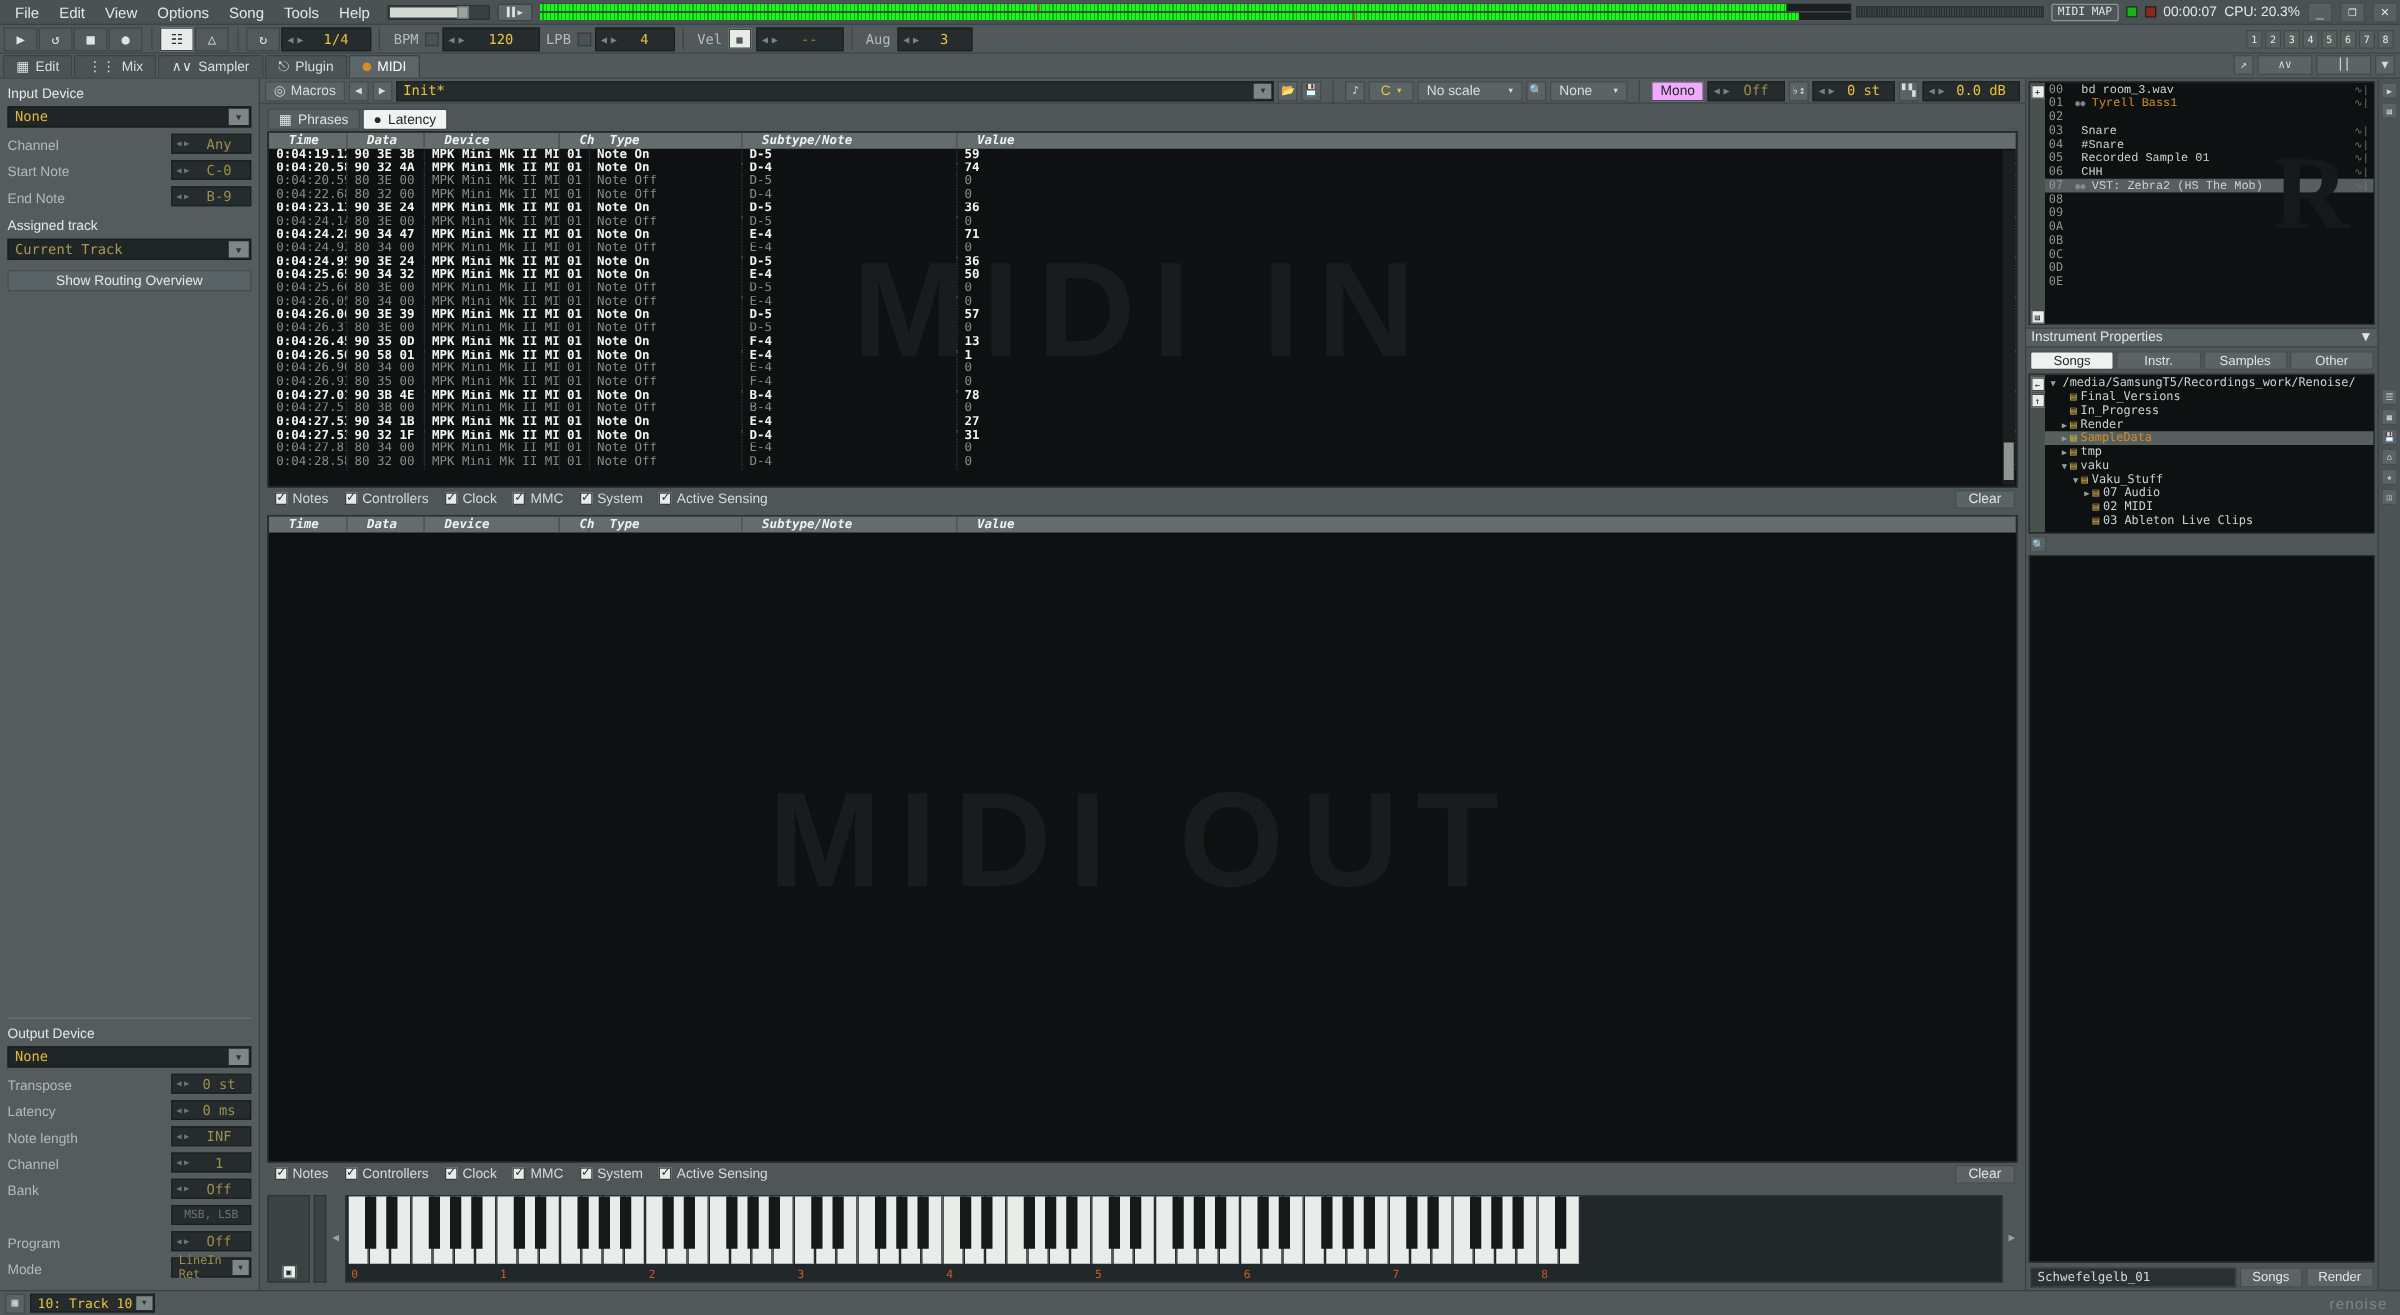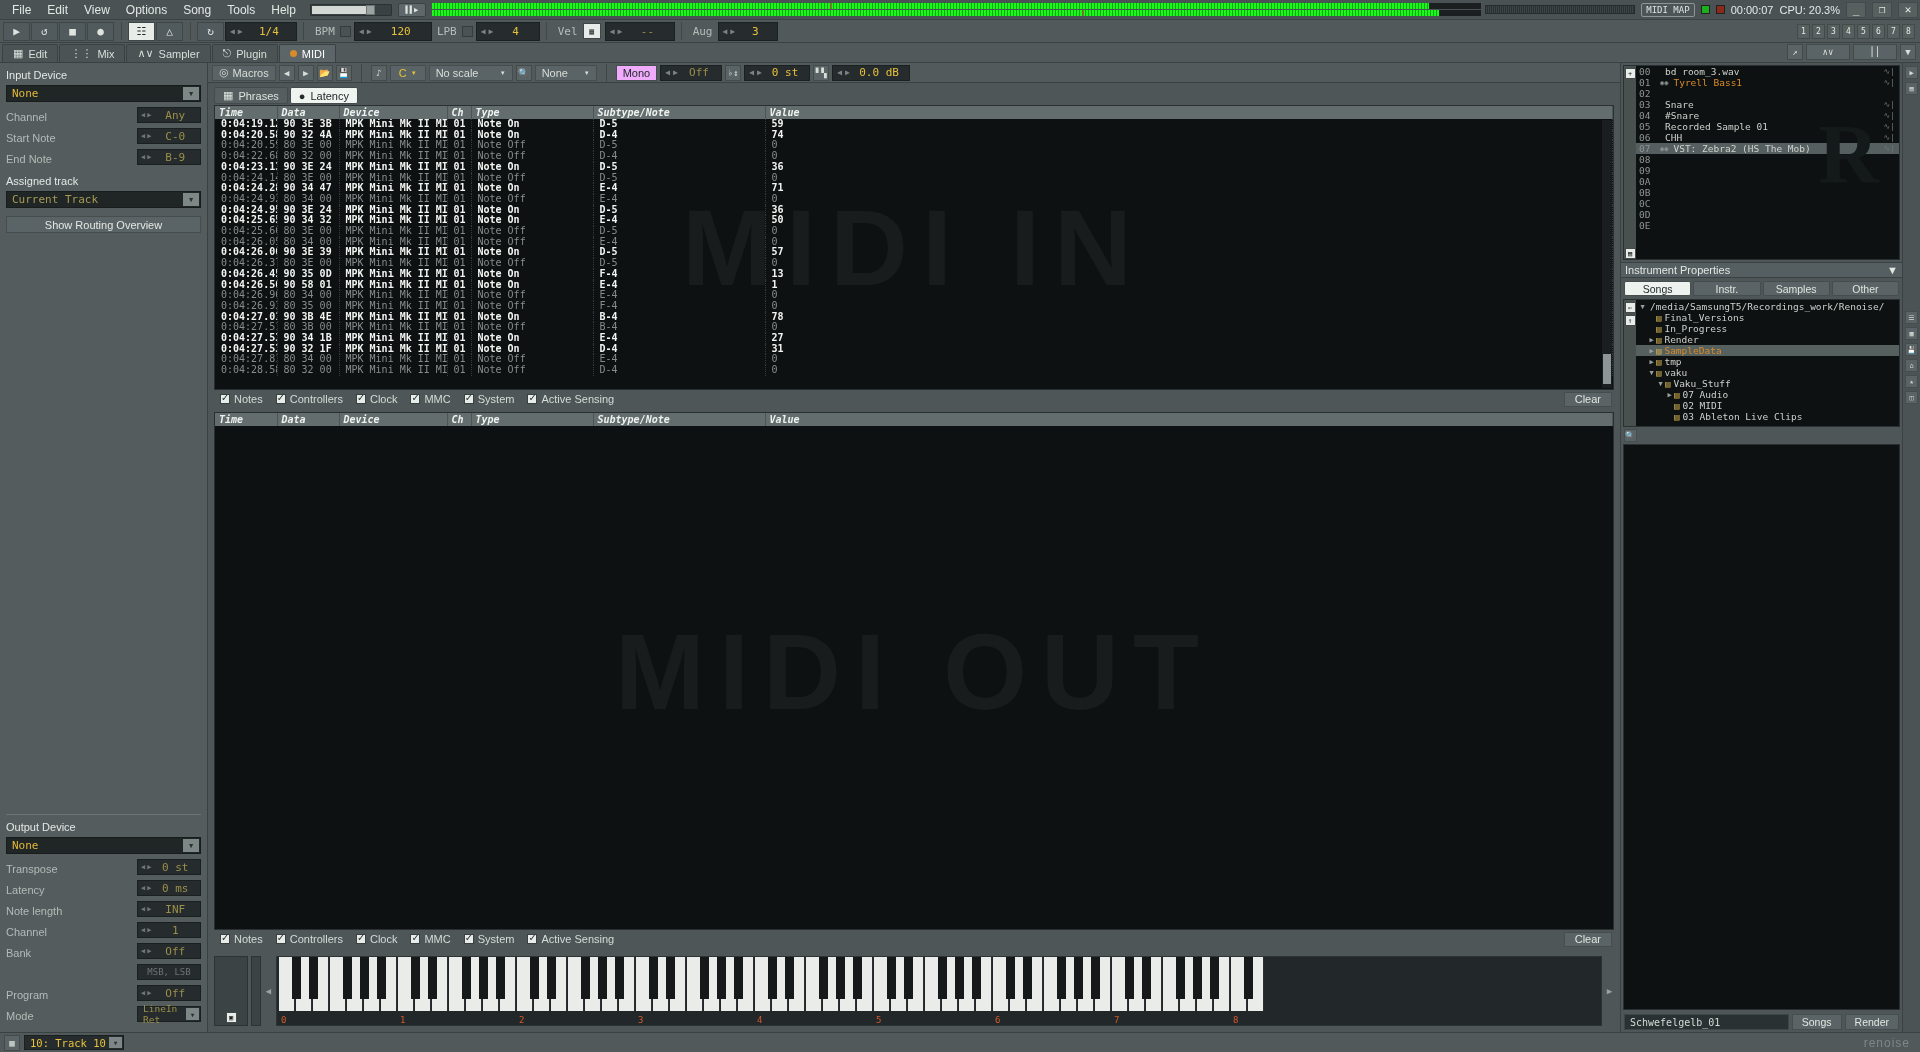--- a/index.html
+++ b/index.html
@@ -87,21 +87,21 @@
 
   
   .monwrap{ flex:1; display:flex; flex-direction:column; padding:0 6px 4px 6px; min-height:0;}
   .monbox{ background:#0e1111; border:1px solid #2a3031; display:flex; flex-direction:column; position:relative; overflow:hidden;}
   .monbox.top{ height:285px;}
   .monbox.bot{ flex:1; min-height:0;}
   .watermark{ position:absolute; inset:0; display:flex; align-items:center; justify-content:center; font-family:"Liberation Sans",sans-serif; font-weight:bold; letter-spacing:14px; color:#181c1c; pointer-events:none; user-select:none;}
   .monbox.top .watermark{ font-size:108px;}
   .monbox.bot .watermark{ font-size:108px;}
   table.mon{ width:100%; border-collapse:collapse; position:relative; z-index:2; font-family:"DejaVu Sans Mono",monospace; font-size:10px; table-layout:fixed;}
-  table.mon th{ background:#646d6e; color:#eef2ee; font-style:italic; font-weight:bold; text-align:left; padding:1px 0 1px 4px; border-right:1px solid #4c5455; height:13px; font-size:10px;}
+  table.mon th{ background:#646d6e; color:#eef2ee; font-style:italic; font-weight:bold; text-align:left; padding:1px 0 1px 16px; border-right:1px solid #4c5455; height:13px; font-size:10px;}
   table.mon td{ padding:0 0 0 6px; height:10.7px; line-height:10.7px; border-right:1px dotted #343a3a; white-space:nowrap; overflow:hidden;}
   tr.on td{ color:#f2f6f2; font-weight:bold;}
   tr.off td{ color:#868e8c;}
   .c-time{width:62px;} .c-data{width:62px;} .c-dev{width:108px;} .c-ch{width:24px;} .c-type{width:122px;} .c-sub{width:172px;} .c-val{width:auto;}
   .scrollb{ position:absolute; right:1px; top:14px; bottom:1px; width:10px; background:#1a1e1f; z-index:3;}
   .scrollb .thumb{ position:absolute; left:1px; width:8px; background:#8d9694; top:234px; height:30px;}
 
   .filterrow{ height:18px;background:#4e5658;display:flex;align-items:center;gap:0;padding:0 2px;}
   .fitem{ display:flex;align-items:center;gap:4px;padding:0 9px 0 4px;font-family:"Liberation Sans",sans-serif;font-size:11px;color:#d6dbd6;}
   .cbx{ width:10px;height:10px;background:#e8ece8;border:1px solid #3a4142;position:relative;}
@@ -117,21 +117,21 @@
   .white{ position:absolute; top:0; bottom:14px; background:#e9ece8; border-right:1px solid #2b3132;}
   .black{ position:absolute; top:0; height:62%; width:9px; background:#15191a; z-index:2;}
   .octlbl{ position:absolute; bottom:0px; font-size:9px; color:#d4582a; font-family:"DejaVu Sans Mono",monospace;}
   .kbarrow{ width:9px; display:flex;align-items:center;justify-content:center;color:#9aa3a0;font-size:9px;}
   .instlist{ height:195px; background:#0e1111; border:1px solid #2a3031; margin:2px; display:flex; position:relative; overflow:hidden;}
   .instlist .side{ width:12px;background:#49514f;display:flex;flex-direction:column;align-items:center;padding-top:2px;gap:2px;}
   .instrows{ flex:1; position:relative;}
   .irow{ height:11px; display:flex; align-items:center; font-family:"DejaVu Sans Mono",monospace; font-size:9.5px; color:#cdd2cd; padding-left:3px; gap:5px;}
   .irow .num{ color:#8d9491; width:16px;}
   .irow.sel{ background:#565f5f;}
-  .irow .nm{ flex:1; overflow:hidden; white-space:nowrap;}
+  .irow .nm{ flex:1; overflow:hidden; white-space:nowrap;font-family:Liberation Mono, monospace;}
   .irow .nm.orange{ color:#d98b2a;}
   .irow .rt{ color:#707876; font-size:8px; padding-right:4px;}
   .bigR{ position:absolute; right:20px; top:40px; font-size:84px; color:#14191a; font-family:"Liberation Serif",serif; font-weight:bold; pointer-events:none;}
 
   .proph{ height:16px;background:#555e60;display:flex;align-items:center;justify-content:space-between;padding:0 4px;font-family:"Liberation Sans",sans-serif;font-size:11px;color:#e2e7e2;border-top:1px solid #3a4143;border-bottom:1px solid #3a4143;}
   .dtabs{ height:18px;display:flex;gap:2px;padding:3px 3px 0 3px;}
   .dtab{ flex:1;height:15px;background:#5a6365;border:1px solid #454d4e;display:flex;align-items:center;justify-content:center;font-family:"Liberation Sans",sans-serif;font-size:10.5px;color:#dfe4df;border-radius:2px;}
   .dtab.sel{ background:#eef2ee;color:#222a2b;}
   .browser{ height:128px;background:#0e1111;border:1px solid #2a3031;margin:3px 2px 0 2px;display:flex;overflow:hidden;}
   .browser .vbar{ width:12px;background:#49514f;display:flex;flex-direction:column;align-items:center;padding-top:2px;gap:2px;}
@@ -409,20 +409,24 @@
 
     <div class="midcol">
 
       <div class="macrobar">
         <div class="mbtn">
           <span>◎</span>
           <span>Macros</span>
         </div>
         <div class="sq dark">◀</div>
         <div class="sq dark">▶</div>
+        <div class="namefield">
+          <span>Init*</span>
+          <span class="arr">▼</span>
+        </div>
         <div class="sq dark">📂</div>
         <div class="sq dark">💾</div>
         <div class="sep"></div>
         <div class="sq dark">♪</div>
         <div class="mbtn" style="width:36px;justify-content:center;color:#e8c23a">
           <span>C</span>
           <span style="font-size:6px">▼</span>
         </div>
         <div class="mbtn" style="width:84px">
           <span>No scale</span>

